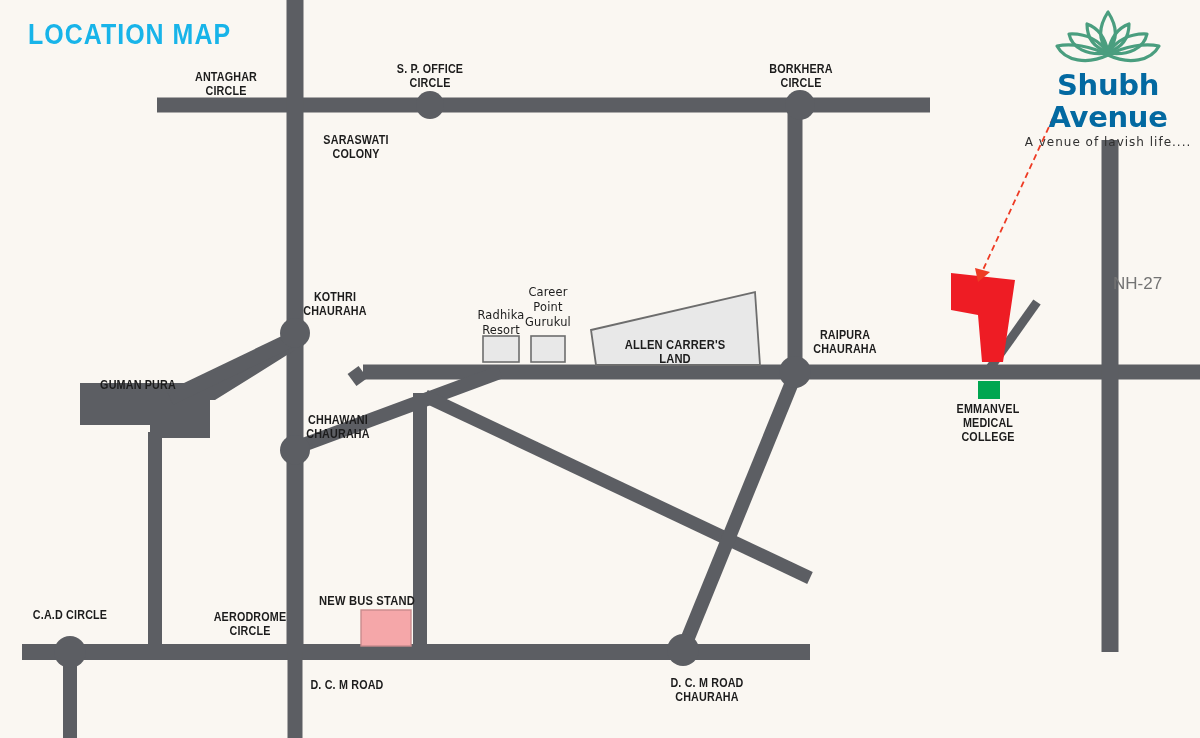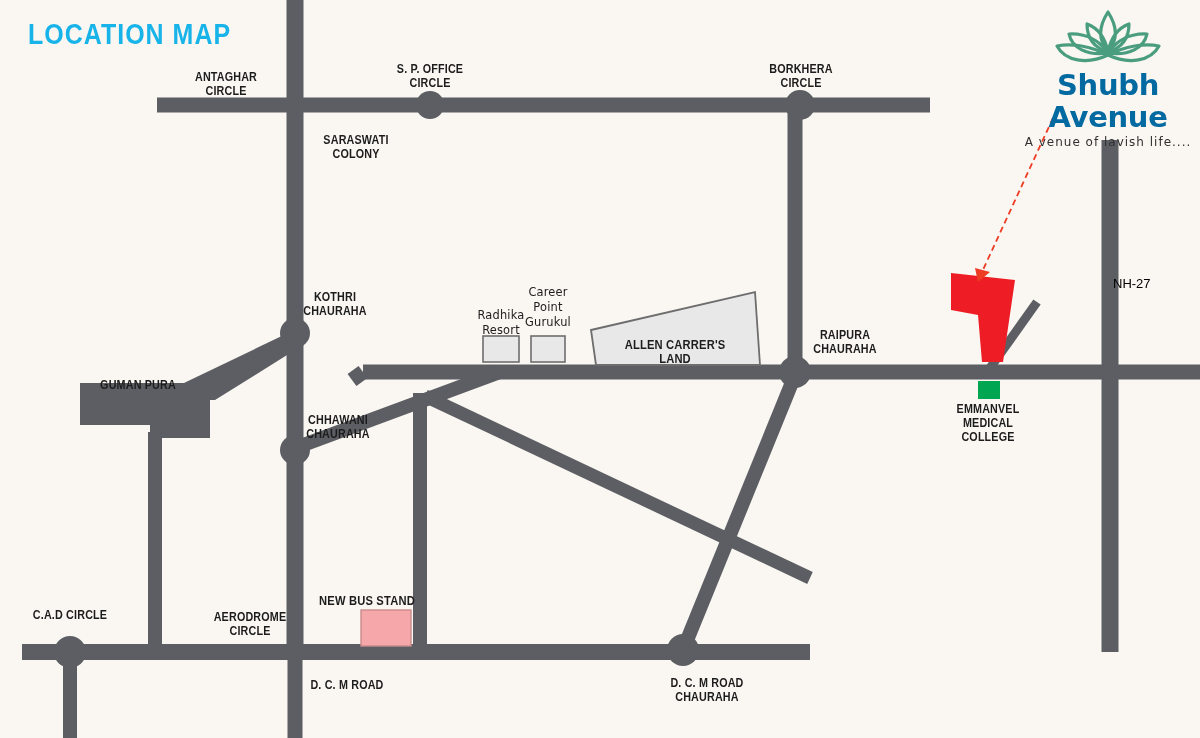--- a/index.html
+++ b/index.html
@@ -43,24 +43,24 @@
   .map-label.slim {
     font-family: "DejaVu Sans", sans-serif;
     font-weight: normal;
     font-size: 12px;
     line-height: 15px;
     transform: scaleX(0.95);
   }
   .map-label.plain {
     font-family: "Liberation Sans", sans-serif;
     font-weight: normal;
-    font-size: 13px;
+    font-size: 17px;
     transform: none;
     letter-spacing: 0;
-    color: #000000;
+    color: #737373;
   }
 
   
   #map-title {
     position: absolute;
     left: 28px;
     top: 18px;
     font-family: "Liberation Sans Narrow", "Liberation Sans", sans-serif;
     font-weight: bold;
     font-size: 29px;

